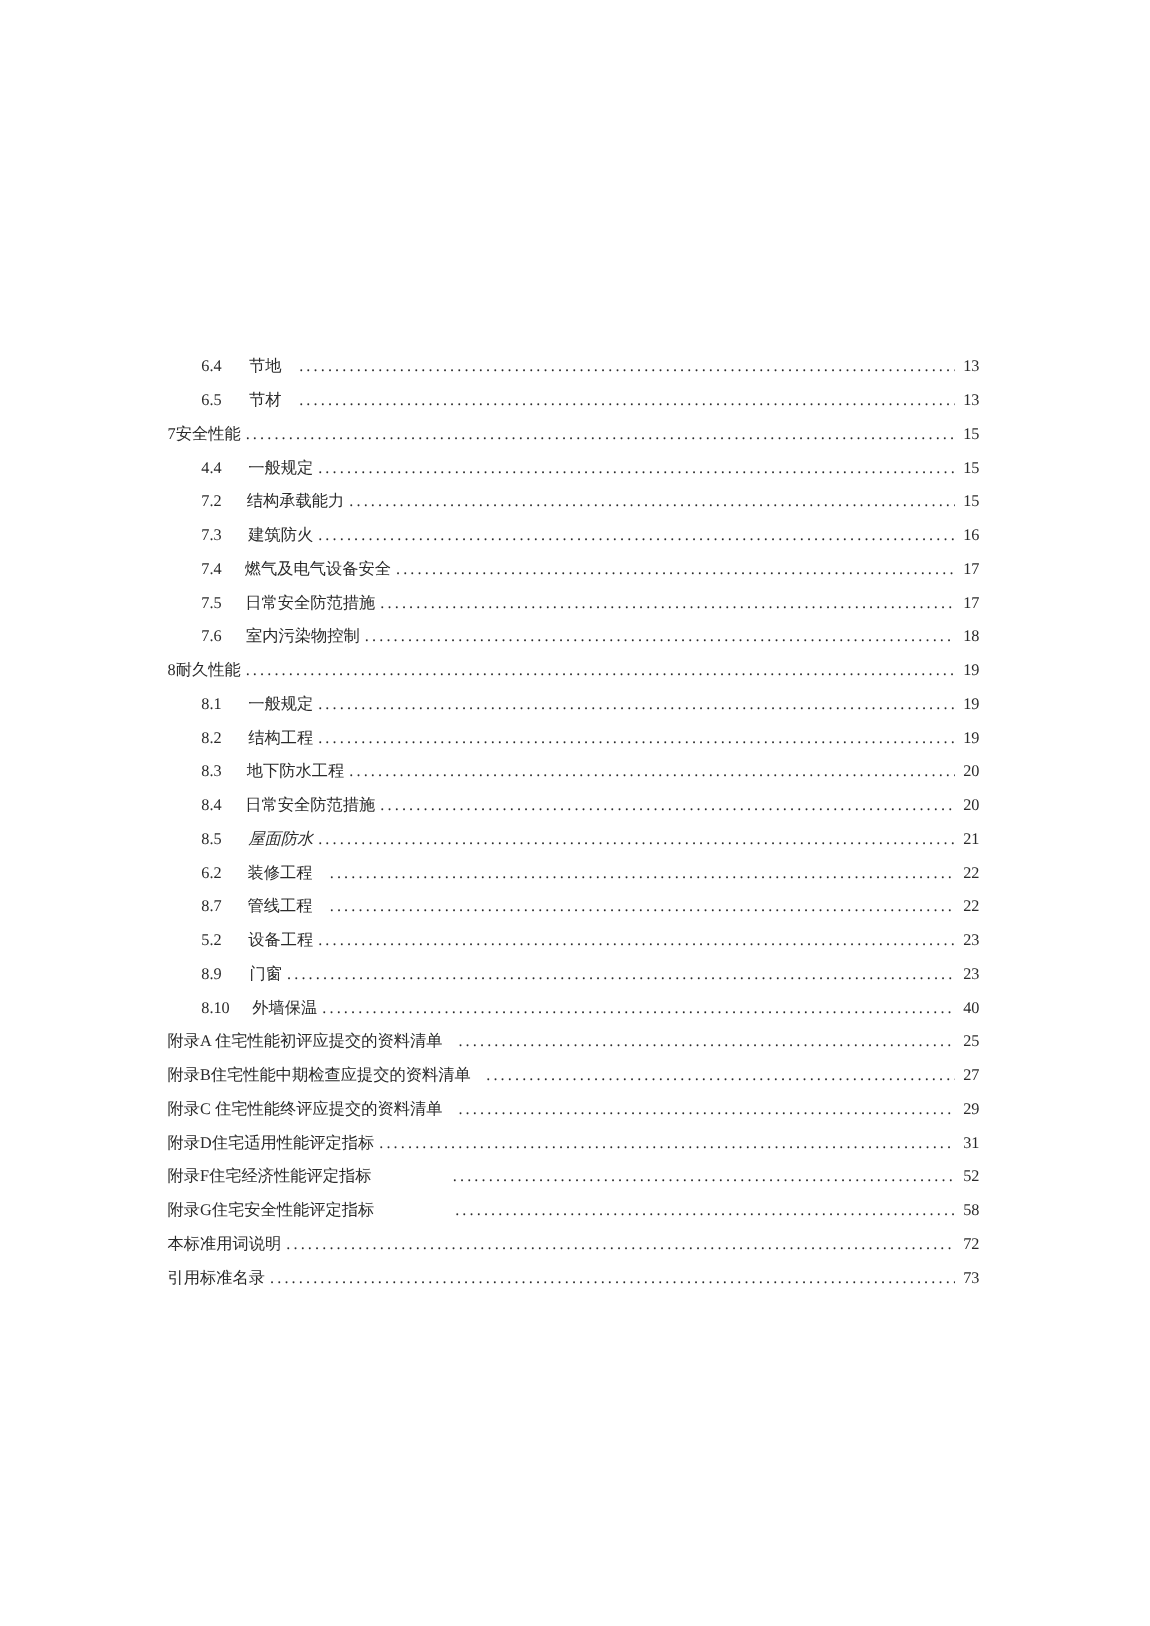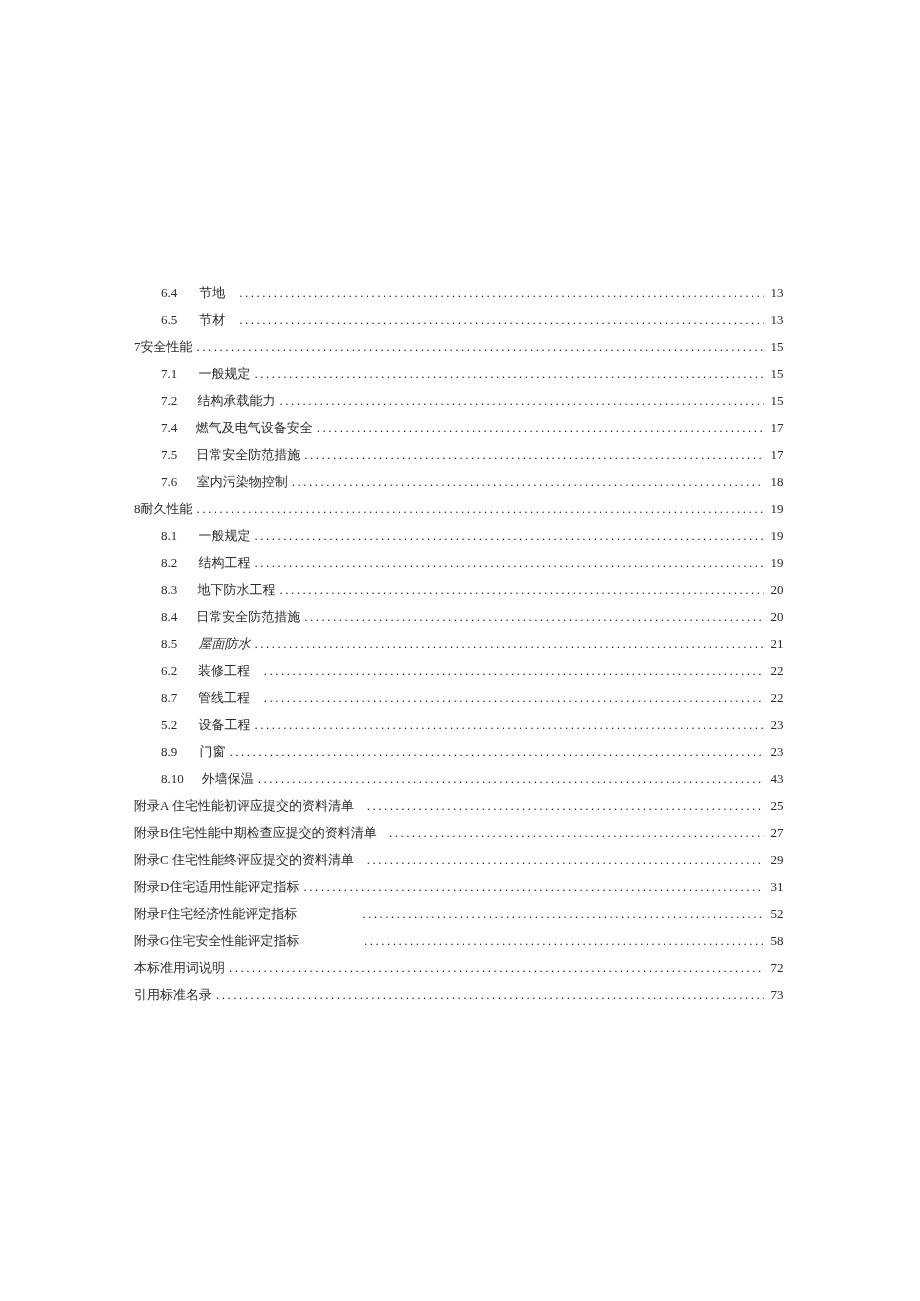--- a/index.html
+++ b/index.html
@@ -90,30 +90,36 @@
         <span class="dots"></span>
         <span class="pg">13</span>
       </div>
       <div class="toc-row lvl-top">
         <span class="num"></span>
         <span class="title">7安全性能</span>
         <span class="dots"></span>
         <span class="pg">15</span>
       </div>
       <div class="toc-row lvl-sub">
-        <span class="num">7.1</span>
+        <span class="num">4.4</span>
         <span class="title">一般规定</span>
         <span class="dots"></span>
         <span class="pg">15</span>
       </div>
       <div class="toc-row lvl-sub">
         <span class="num">7.2</span>
         <span class="title">结构承载能力</span>
         <span class="dots"></span>
         <span class="pg">15</span>
+      </div>
+      <div class="toc-row lvl-sub">
+        <span class="num">7.3</span>
+        <span class="title">建筑防火</span>
+        <span class="dots"></span>
+        <span class="pg">16</span>
       </div>
       <div class="toc-row lvl-sub">
         <span class="num">7.4</span>
         <span class="title">燃气及电气设备安全</span>
         <span class="dots"></span>
         <span class="pg">17</span>
       </div>
       <div class="toc-row lvl-sub">
         <span class="num">7.5</span>
         <span class="title">日常安全防范措施</span>
@@ -185,21 +191,21 @@
       <div class="toc-row lvl-sub">
         <span class="num">8.9</span>
         <span class="title">门窗</span>
         <span class="dots"></span>
         <span class="pg">23</span>
       </div>
       <div class="toc-row lvl-sub wide">
         <span class="num">8.10</span>
         <span class="title">外墙保温</span>
         <span class="dots"></span>
-        <span class="pg">43</span>
+        <span class="pg">40</span>
       </div>
       <div class="toc-row lvl-top">
         <span class="num"></span>
         <span class="title">附录A 住宅性能初评应提交的资料清单</span>
         <span class="gap" style="width: 16px;"></span>
         <span class="dots"></span>
         <span class="pg">25</span>
       </div>
       <div class="toc-row lvl-top">
         <span class="num"></span>

